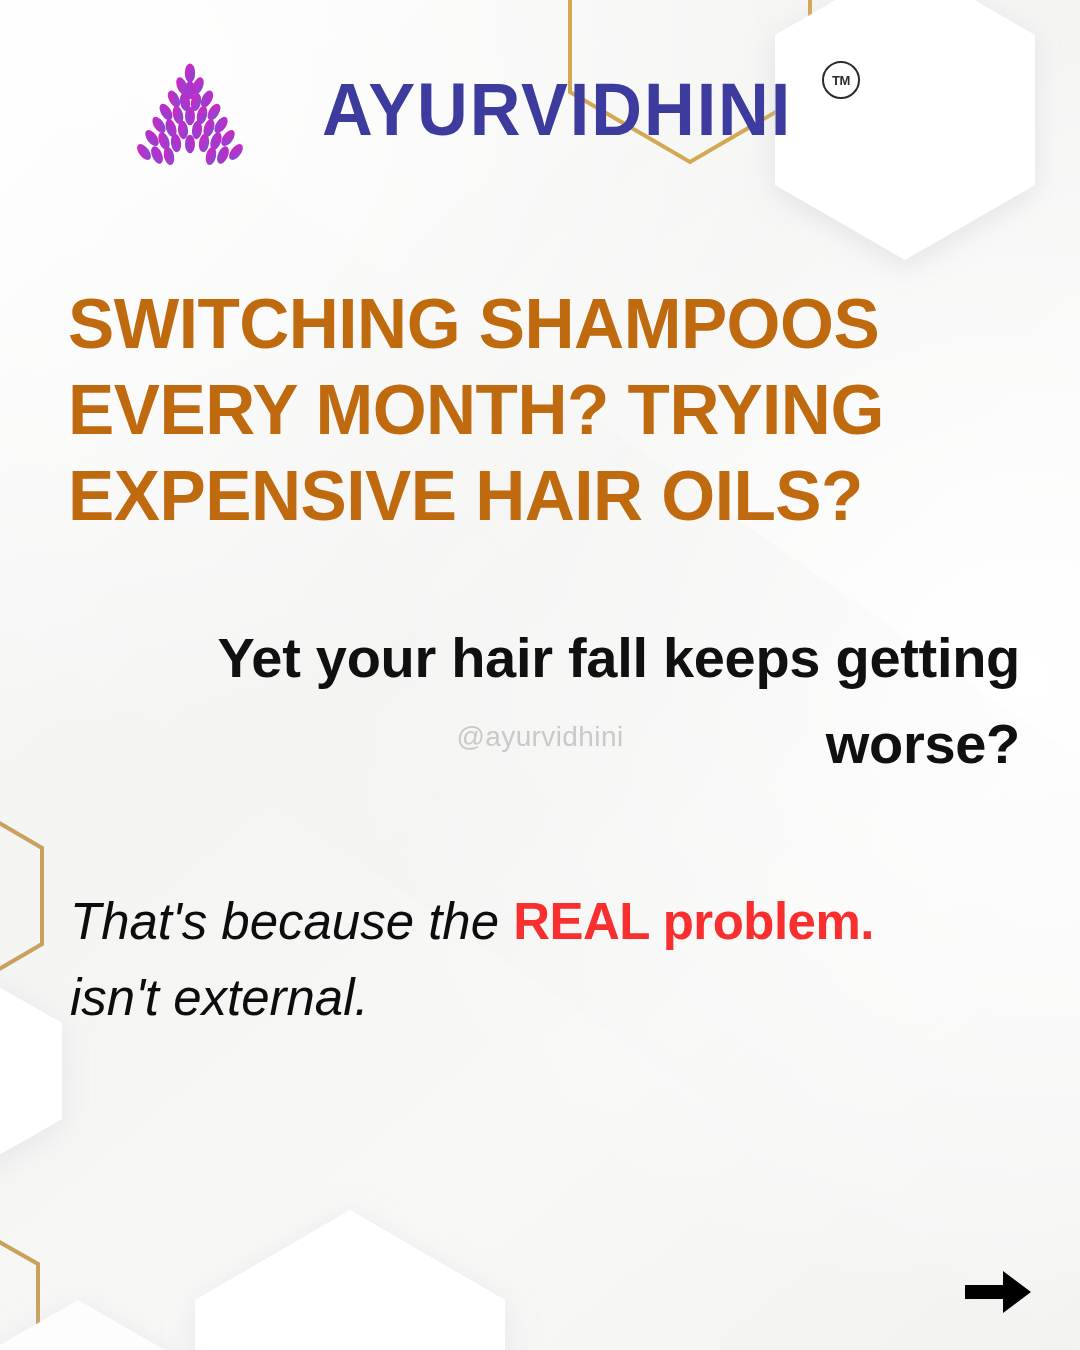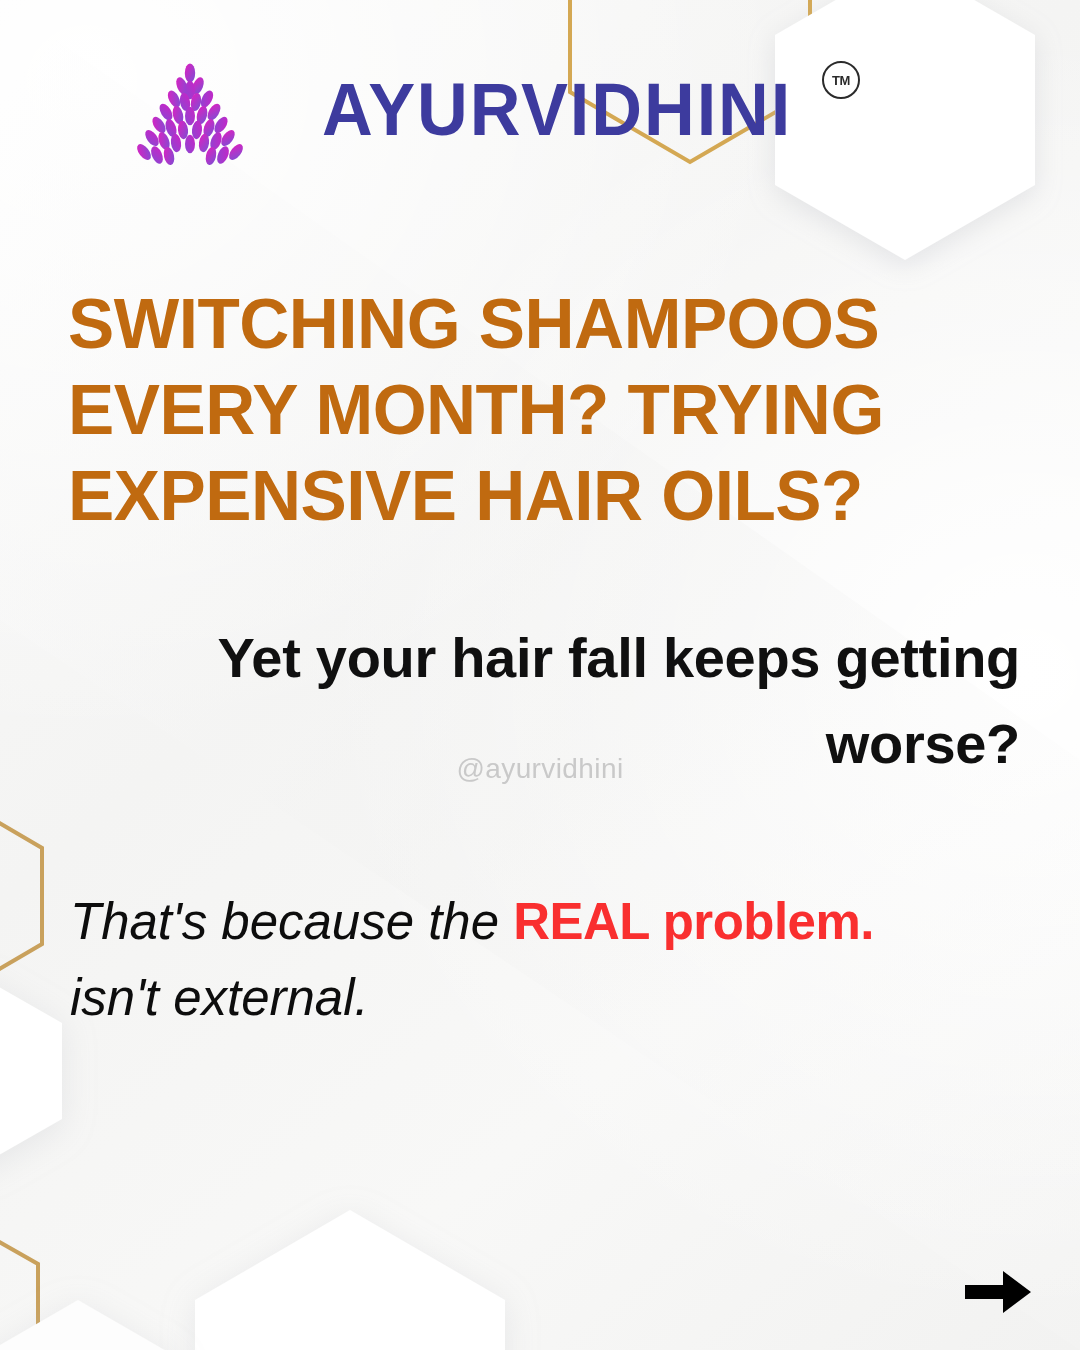--- a/index.html
+++ b/index.html
@@ -87,21 +87,21 @@
     font-family:"Liberation Sans", sans-serif;
     font-weight:bold;
     font-size:56px;
     line-height:86px;
     letter-spacing:-0.3px;
   }
 
   
   .watermark {
     position:absolute;
-    left:0; top:753px; width:1080px;
+    left:0; top:721px; width:1080px;
     text-align:center;
     color:#c9c9c9;
     font-family:"Liberation Sans", sans-serif;
     font-weight:normal;
     font-size:28px;
     letter-spacing:0.4px;
   }
 
   
   .bodycopy {

